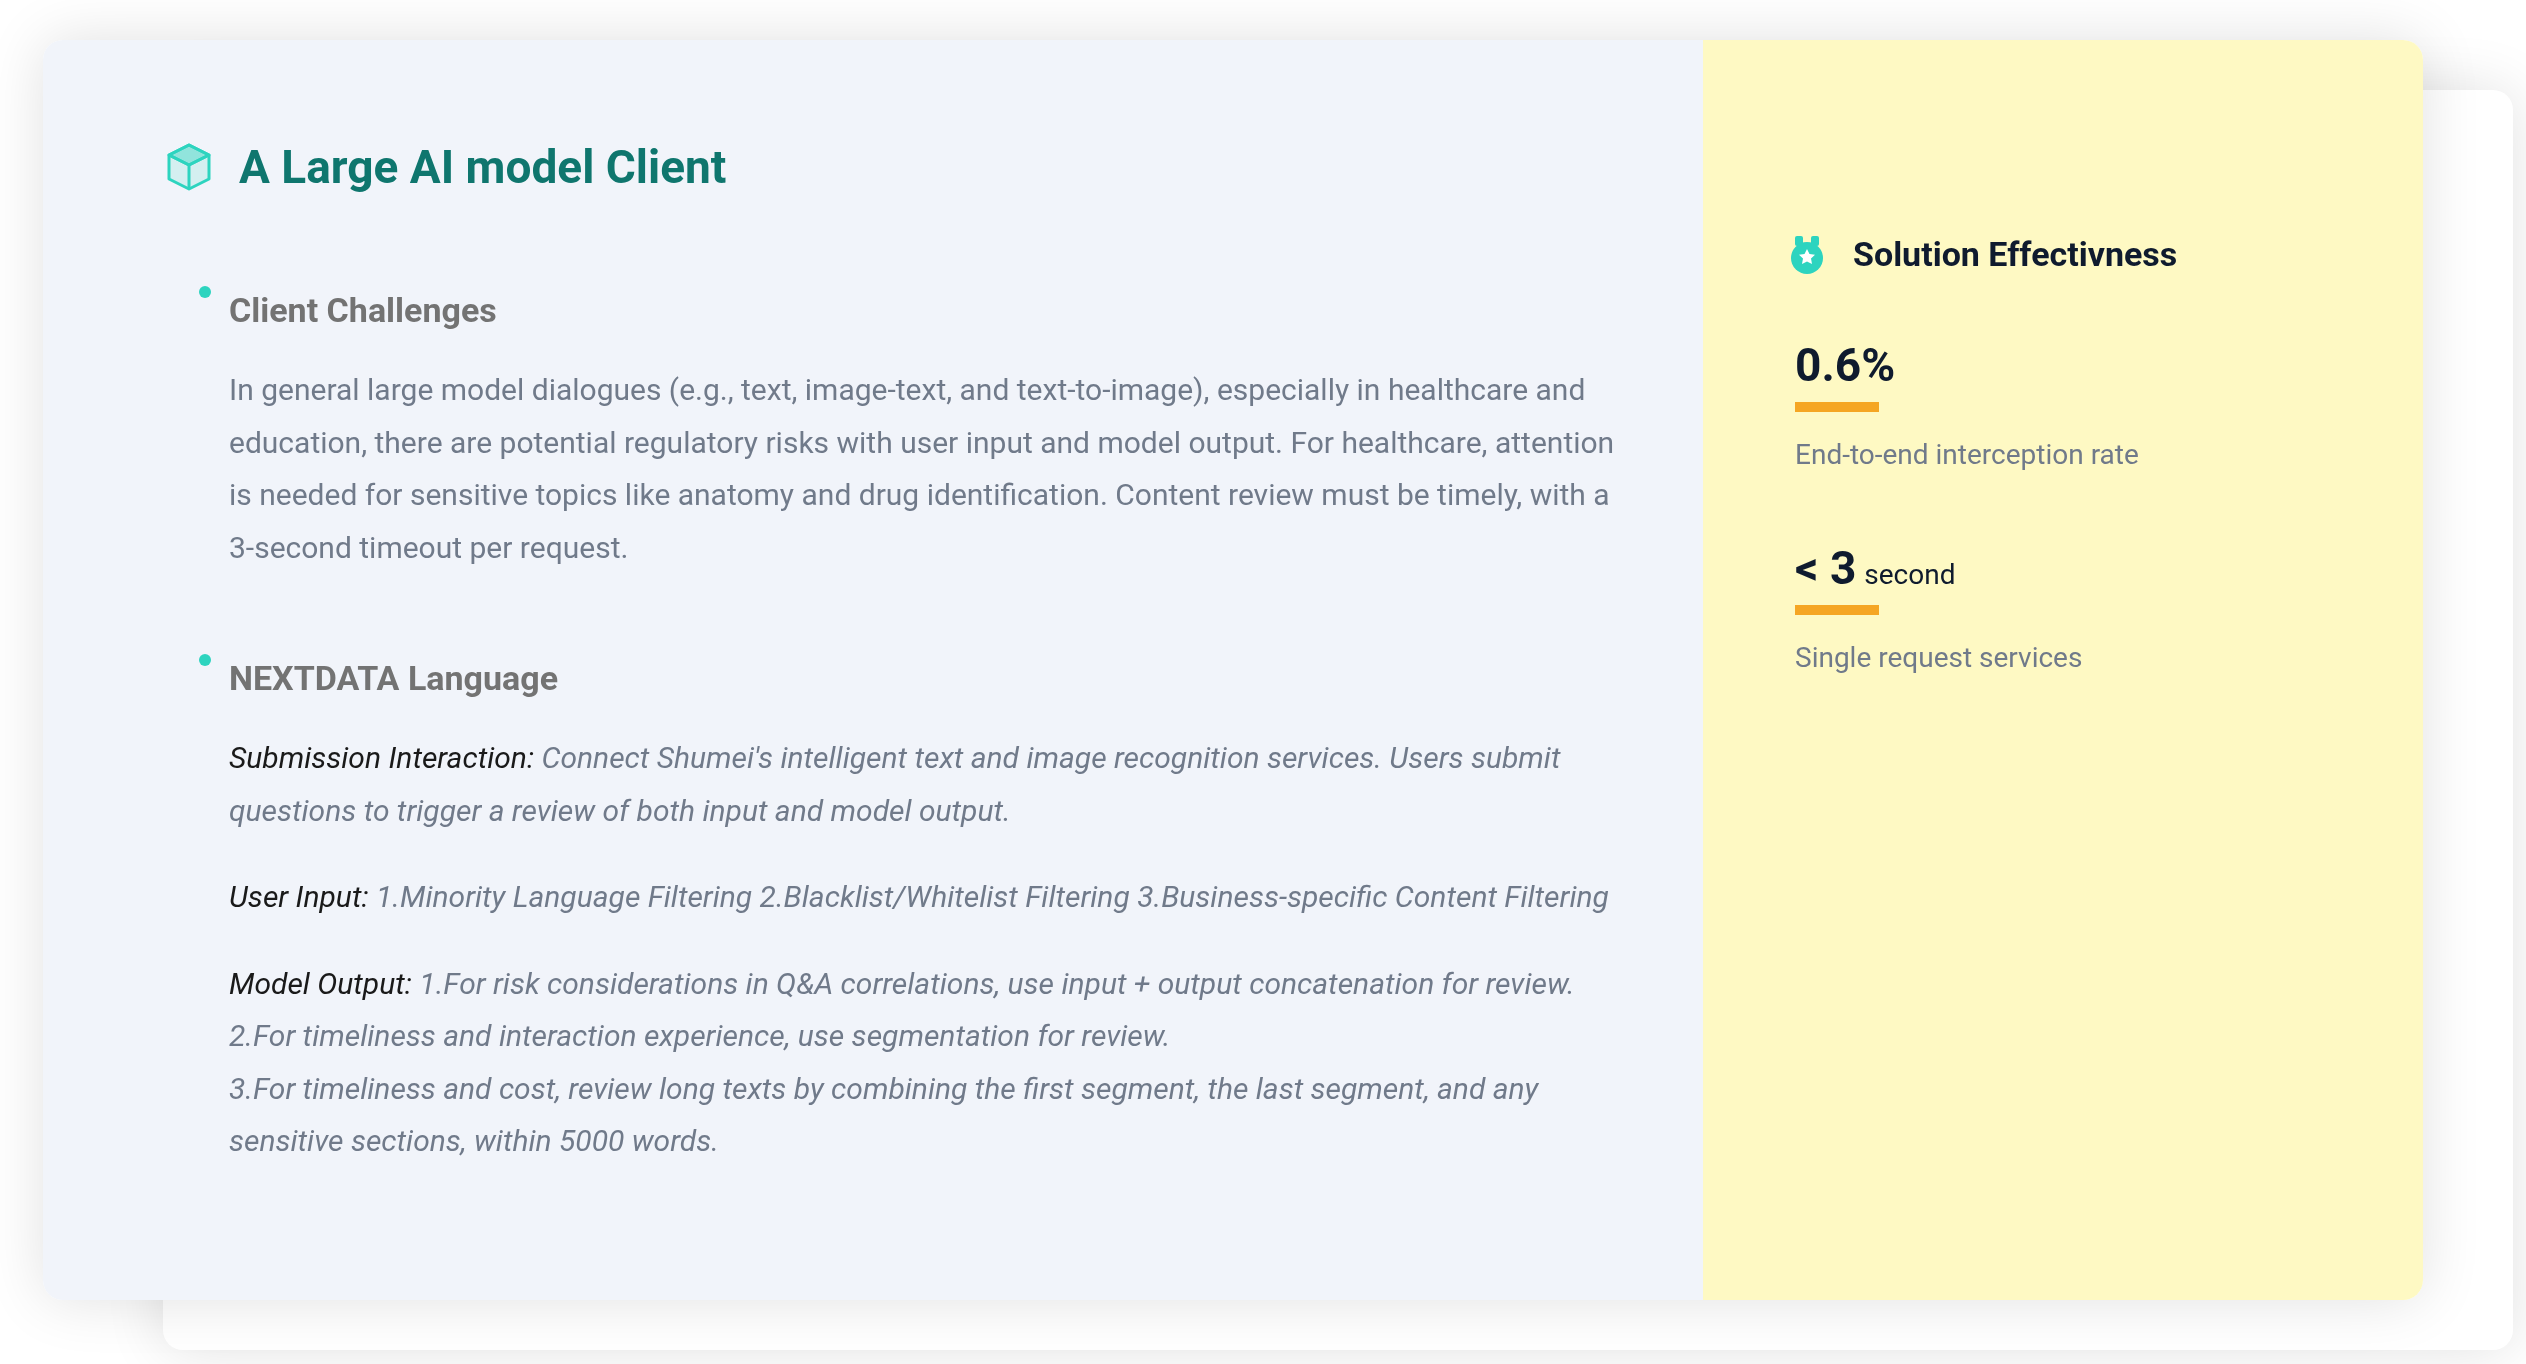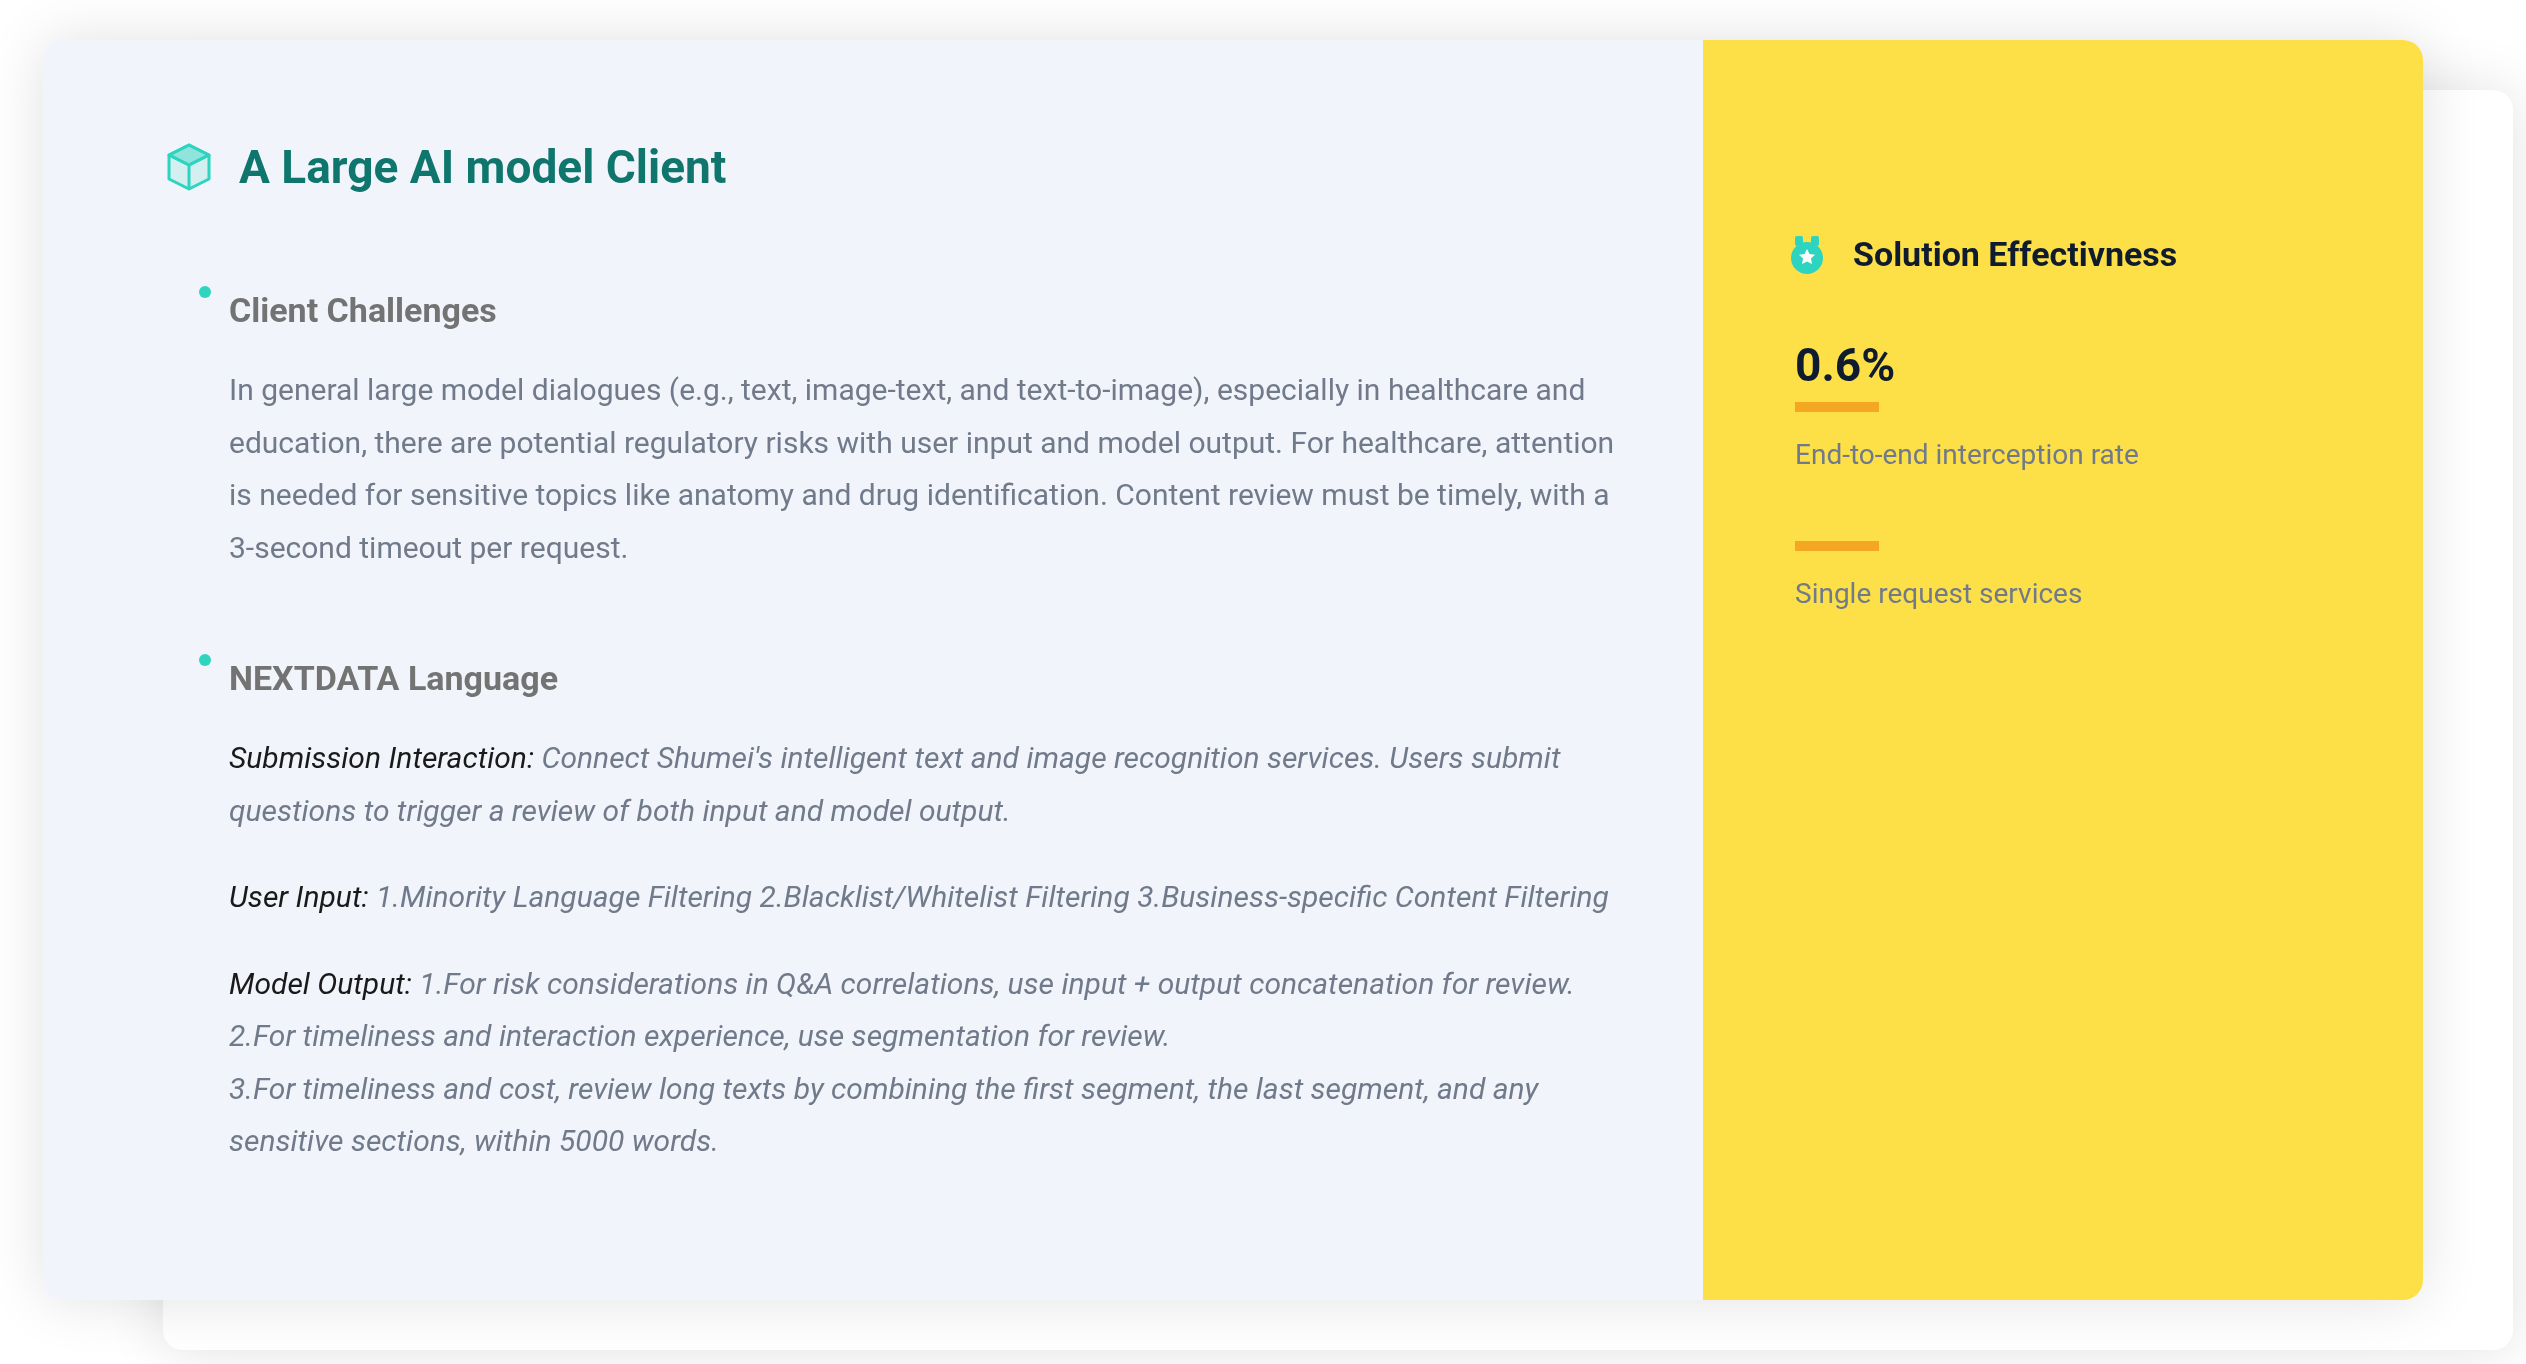--- a/index.html
+++ b/index.html
@@ -38,21 +38,21 @@
   z-index: 1;
   overflow: hidden;
 }
 .left-panel {
   flex: 1;
   background: #f1f4fa;
   padding: 100px 80px 60px 120px;
 }
 .right-panel {
   width: 720px;
-  background: #fde047;
+  background: #fef9c3;
   padding: 190px 80px 60px 80px;
 }
 .title-row {
   display: flex;
   align-items: center;
   gap: 24px;
   margin-bottom: 60px;
 }
 .cube-icon {
   width: 52px;
@@ -213,19 +213,22 @@
 
       <div class="metric">
         <div class="metric-value">
           <span>0.6%</span><span class="unit"></span>
         </div>
         <div class="metric-bar"></div>
         <div class="metric-label">End-to-end interception rate</div>
       </div>
 
       <div class="metric">
+        <div class="metric-value">
+          <span>&lt; 3</span><span class="unit">second</span>
+        </div>
         <div class="metric-bar"></div>
         <div class="metric-label">Single request services</div>
       </div>
     </div>
 
   </div>
 </div>
 
 </body></html>

